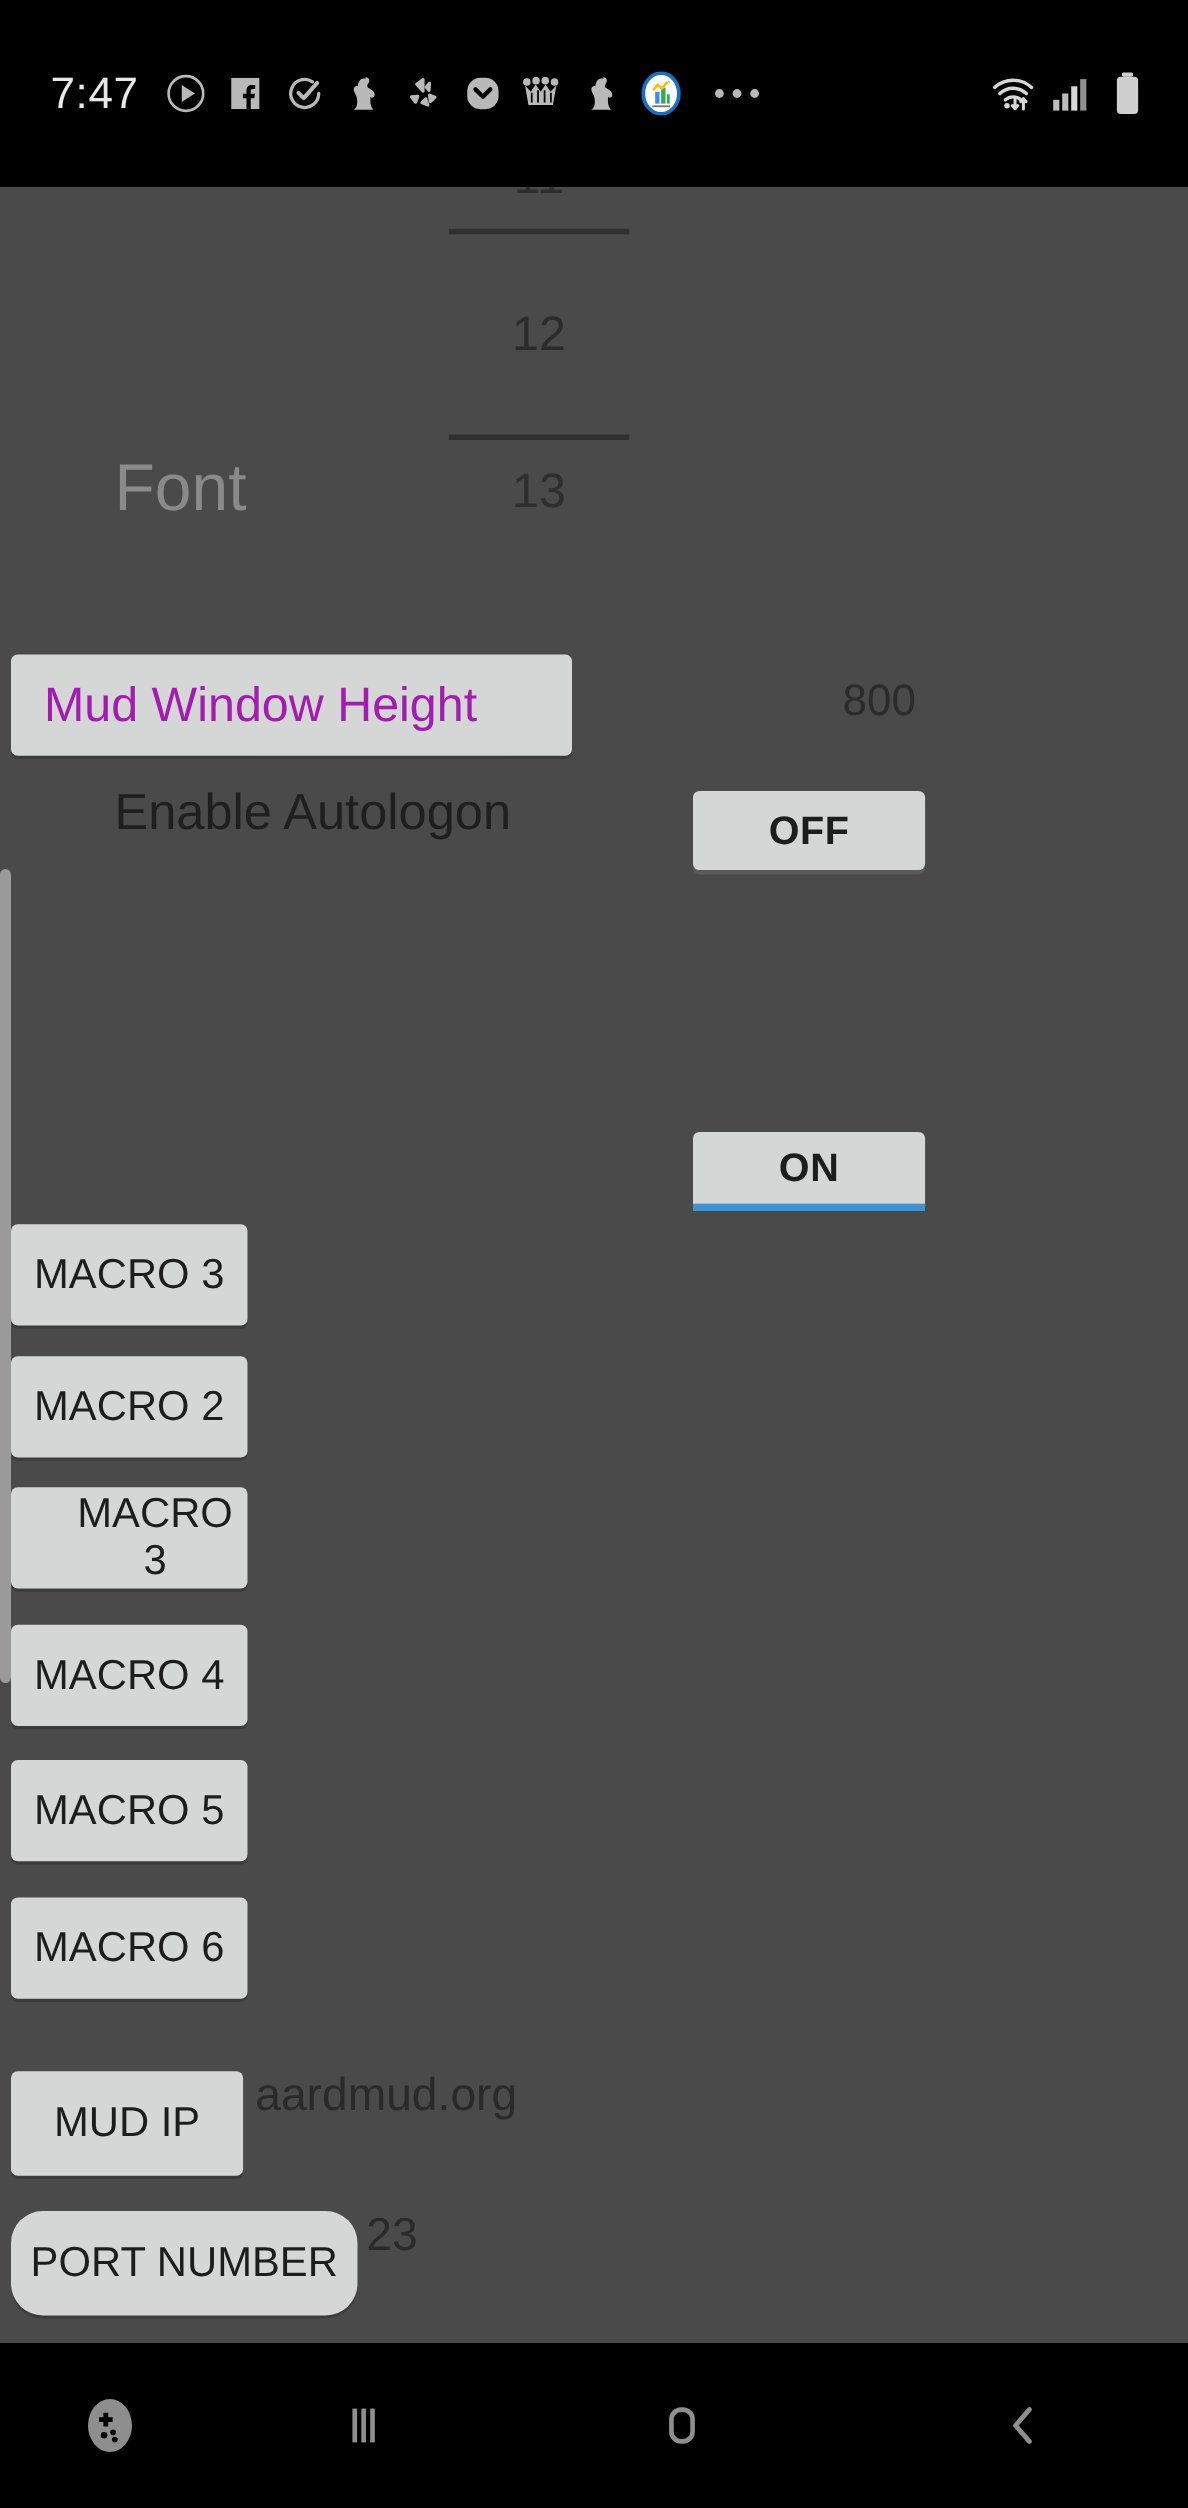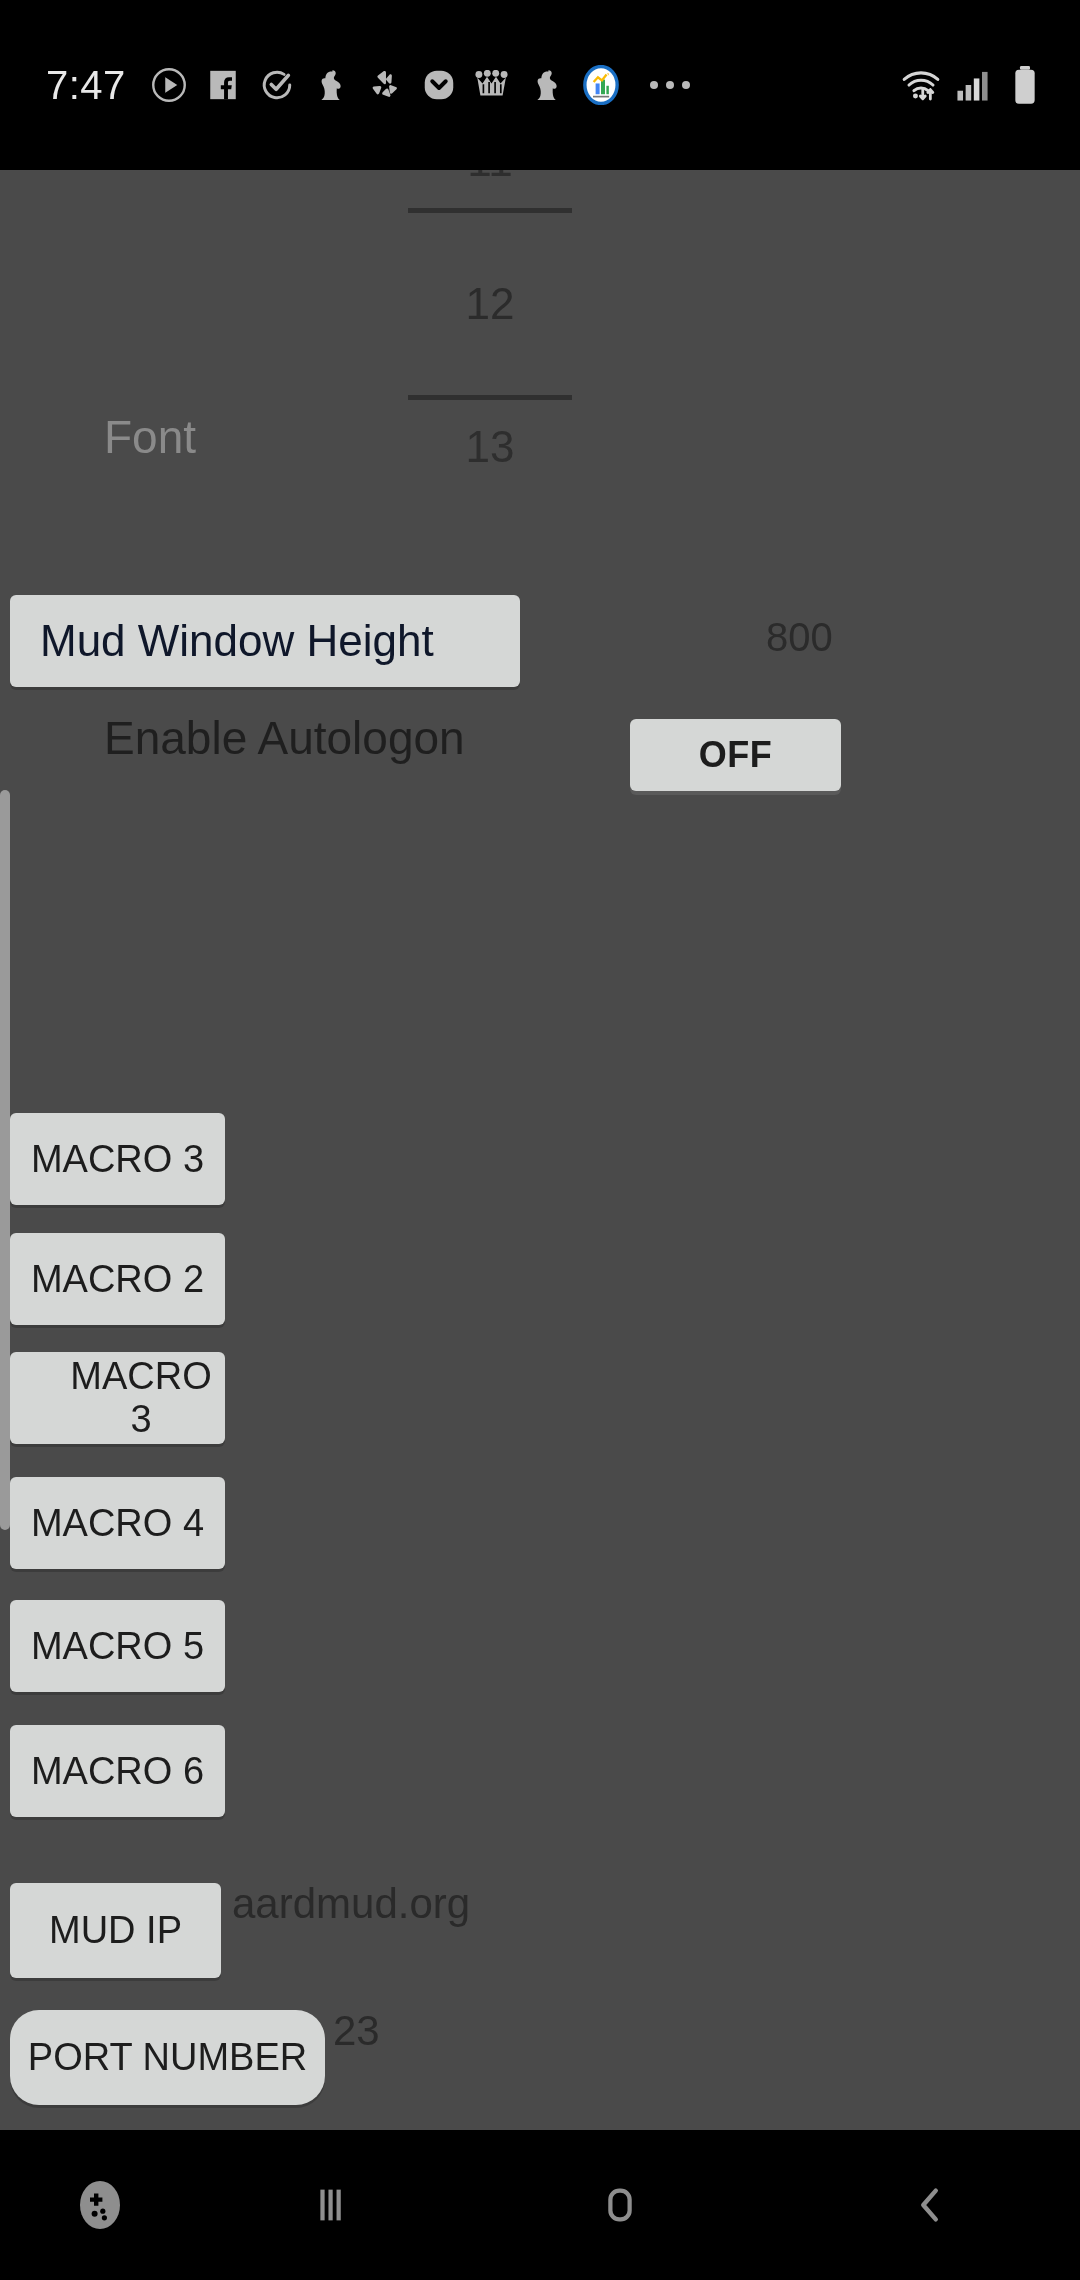--- a/index.html
+++ b/index.html
@@ -80,21 +80,21 @@
 
   
   #font-row {
     position: absolute;
     left: 0; top: 0;
     width: 1080px; height: 260px;
   }
   #font-label {
     position: absolute;
     left: 104px; top: 244px;
-    font-size: 46px;
+    font-size: 60px;
     color: #8a8a8a;
     line-height: 1;
   }
   #font-picker {
     position: absolute;
     left: 400px; top: -40px;
     width: 180px;
     text-align: center;
   }
   .np-val {
@@ -124,21 +124,21 @@
     font-size: 38px;
     font-family: "Liberation Sans", sans-serif;
     text-align: center;
     display: flex;
     align-items: center;
     justify-content: center;
     padding: 0;
     cursor: pointer;
     box-shadow: 0 3px 0 rgba(0,0,0,0.18);
   }
-  .btn.dimtext { color: #0f172a; }
+  .btn.dimtext { color: #a21caf; }
 
   #mud-window-height-btn {
     position: absolute;
     left: 10px; top: 425px;
     width: 510px; height: 92px;
     font-size: 44px;
     justify-content: flex-start;
     padding-left: 30px;
   }
   #mud-window-height-value {
@@ -375,20 +375,21 @@
         <div class="np-val dim">13</div>
       </div>
     </div>
 
     <button class="btn dimtext" id="mud-window-height-btn">Mud Window Height</button>
     <div id="mud-window-height-value">800</div>
 
     <div id="autologon-label">Enable Autologon</div>
     <button class="btn" id="autologon-toggle">OFF</button>
 
+    <button class="btn" id="graphical-mode-toggle">ON</button>
 
     <div id="macro-list"></div>
 
     <button class="btn" id="mud-ip-btn">MUD IP</button>
     <div id="mud-ip-value">aardmud.org</div>
 
     <button class="btn" id="port-number-btn">PORT NUMBER</button>
     <div id="port-number-value">23</div>
 
     <div id="scrollbar-track"></div>

